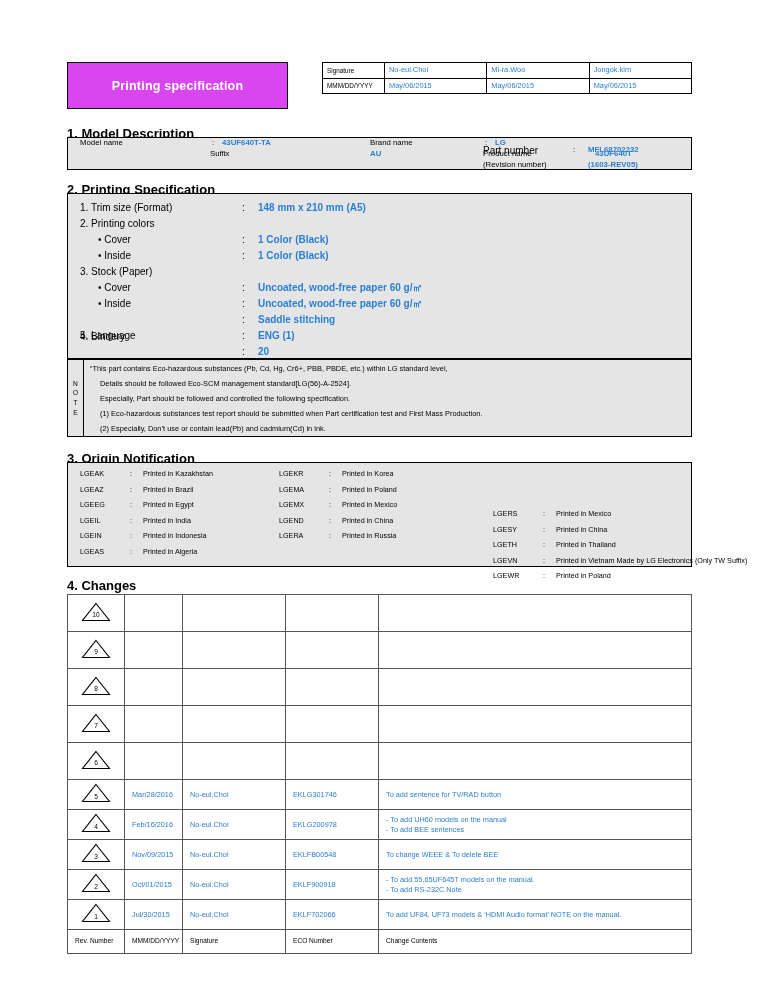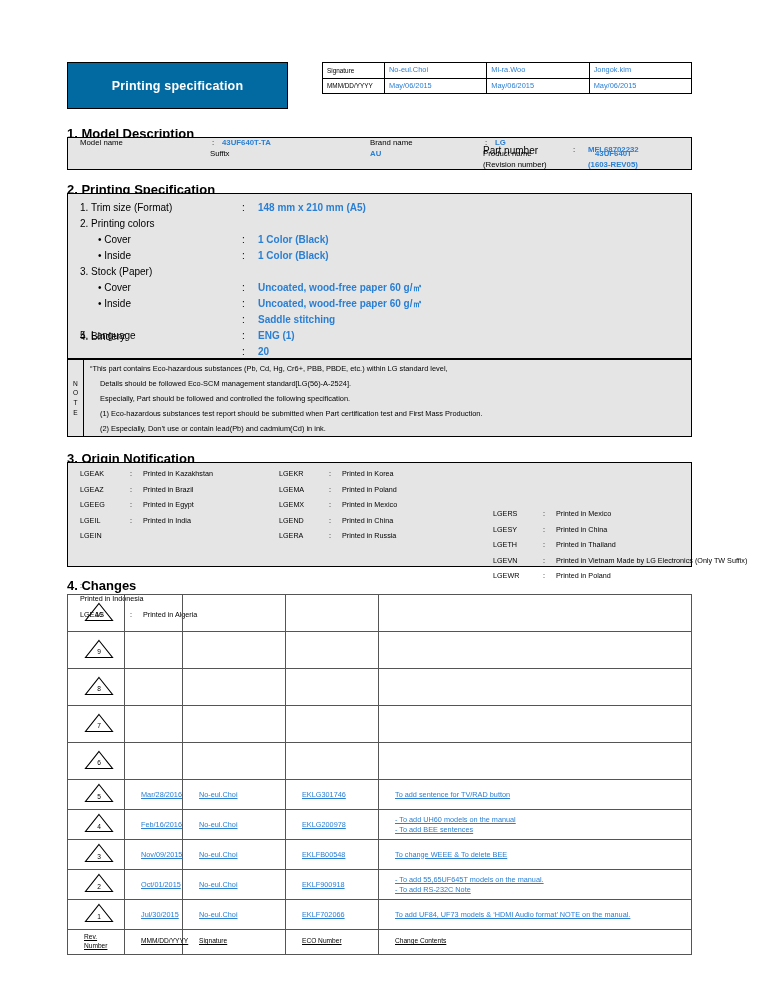--- a/index.html
+++ b/index.html
@@ -22,21 +22,21 @@
   
   .header-row {
     position: absolute;
     left: 67px; top: 62px;
     width: 625px; height: 48px;
   }
   .title-box {
     position: absolute;
     left: 0; top: 0;
     width: 221px; height: 47px;
-    background: #0369a1;
+    background: #d946ef;
     border: 1px solid #000;
     display: flex;
     align-items: center;
     justify-content: center;
   }
   .title-box .t {
     color: #ffffff;
     font-size: 12.5px;
     font-weight: bold;
     letter-spacing: 0.2px;
@@ -143,24 +143,23 @@
     position: absolute;
     left: 67px; top: 594px;
     width: 625px;
     border-collapse: collapse;
     table-layout: fixed;
     border: 1.4px solid #000;
   }
   #chg-table td {
     border: 1px solid #555;
     font-size: 7.3px;
-    padding: 3px 16px;
+    padding: 3px 7px;
     vertical-align: middle;
     line-height: 1.35;
-    text-decoration: underline;
   }
   #chg-table tr.empty td { height: 37px; }
   #chg-table tr.filled td { height: 30px; }
   #chg-table tr.hdr td { height: 24px; font-size: 6.6px; color:#000; }
   .col-rev { width: 57px; text-align: center; }
   .col-date { width: 58px; }
   .col-sig { width: 103px; }
   .col-eco { width: 93px; }
   .tri {
     position: relative;
@@ -309,21 +308,21 @@
       <div class="og-row">
           <span class="c-code">LGEEG</span>
           <span class="c-sep">:</span>
           <span class="c-txt">Printed in Egypt</span>
         </div>
       <div class="og-row" style="margin-top:6px;">
           <span class="c-code">LGEIL</span>
           <span class="c-sep">:</span>
           <span class="c-txt">Printed in India</span>
         </div>
-      <div class="og-row" style="margin-top:6px;flex-direction:column;">
+      <div class="og-row" style="margin-top:6px;">
           <span class="c-code">LGEIN</span>
           <span class="c-sep">:</span>
           <span class="c-txt">Printed in Indonesia</span>
         </div>
       <div class="og-row">
           <span class="c-code">LGEAS</span>
           <span class="c-sep">:</span>
           <span class="c-txt">Printed in Algeria</span>
         </div>
     </div>

